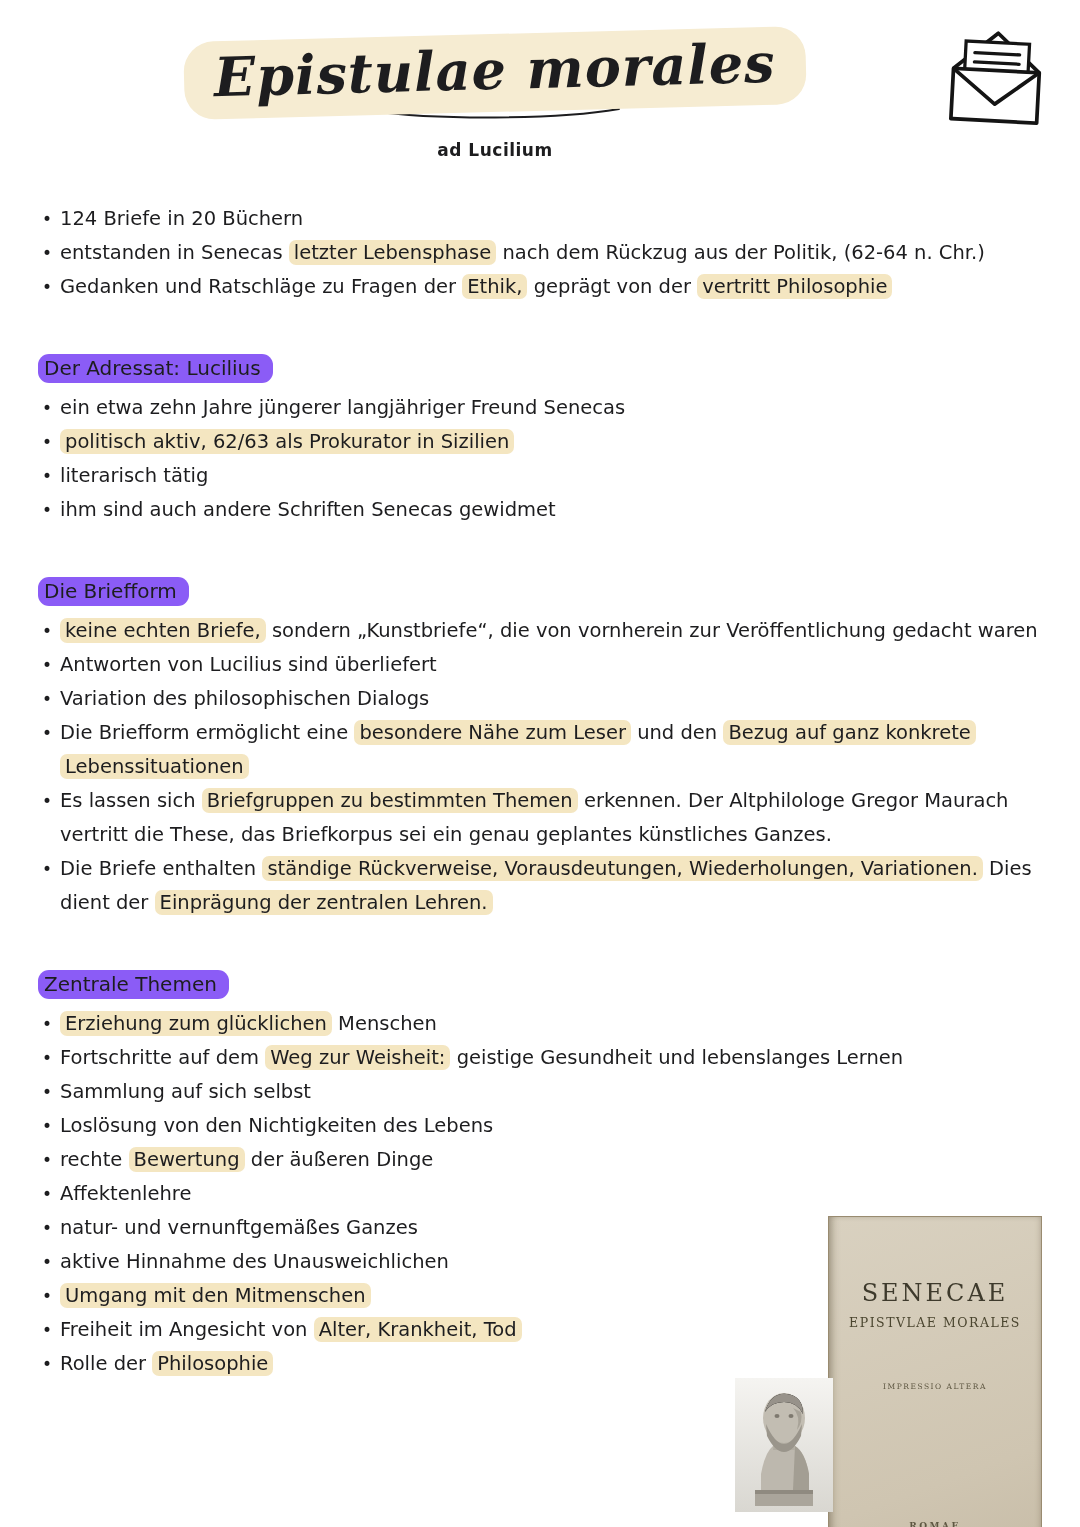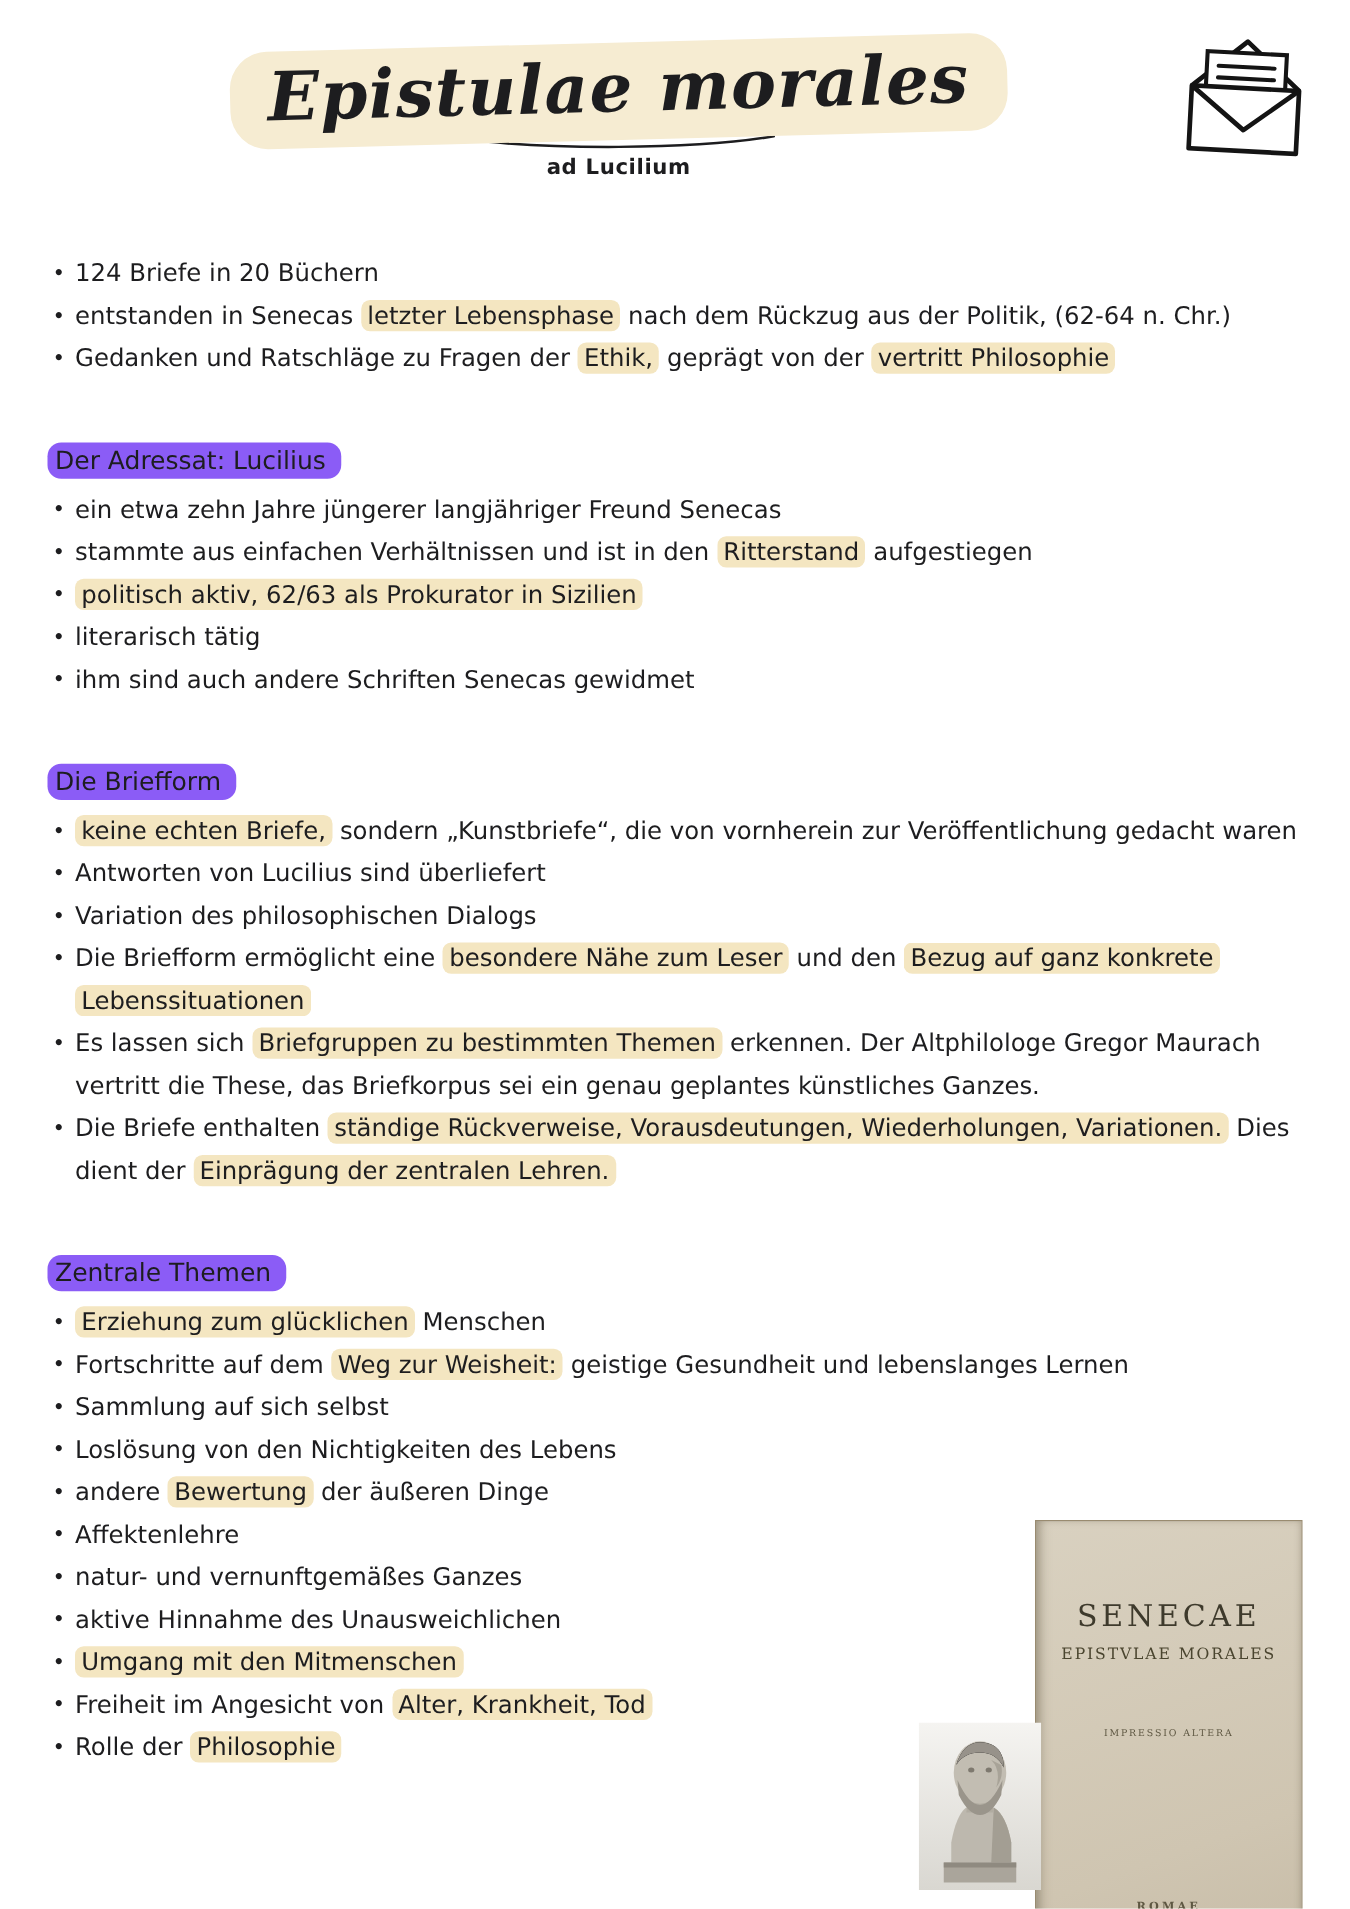--- a/index.html
+++ b/index.html
@@ -8,21 +8,21 @@
     font-family:"DejaVu Sans", sans-serif; color:#1d1d1f; overflow:hidden;
   }
 
   
   .title-wrap { position:absolute; top:34px; left:0; width:990px; text-align:center; }
   .title {
     display:inline-block; font-family:"DejaVu Serif", serif; font-style:italic; font-weight:bold;
     font-size:54px; letter-spacing:1px; transform:rotate(-1.5deg);
     background:#f6ecd2; border-radius:30px; padding:4px 30px 10px 30px;
   }
-  .subtitle { margin-top:4px; font-size:17px; font-weight:bold; letter-spacing:0.5px; }
+  .subtitle { margin-top:20px; font-size:17px; font-weight:bold; letter-spacing:0.5px; }
   .swash { display:block; margin:-6px auto 0 auto; }
 
   .envelope { position:absolute; top:22px; right:28px; width:112px; height:112px; transform:rotate(3deg); }
 
   
   .content { position:absolute; top:202px; left:38px; width:1008px; }
   ul.notes { list-style:none; margin:0; padding:0; }
   ul.notes li {
     position:relative; padding-left:22px; font-size:19.5px; line-height:34px;
   }
@@ -86,39 +86,38 @@
 
   <div class="content">
     <ul class="notes" id="intro-list">
         <li><span>124 Briefe in 20 Büchern</span></li>
         <li><span>entstanden in Senecas </span><span class="hl">letzter Lebensphase</span><span> nach dem Rückzug aus der Politik, (62-64 n. Chr.)</span></li>
         <li><span>Gedanken und Ratschläge zu Fragen der </span><span class="hl">Ethik,</span><span> geprägt von der </span><span class="hl">vertritt Philosophie</span></li>
       </ul>
     <div id="sections-root">
         <section class="note-section"><div class="sec-heading">Der Adressat: Lucilius</div><ul class="notes">
             <li><span>ein etwa zehn Jahre jüngerer langjähriger Freund Senecas</span></li>
-            <li><span>stammte aus einfachen Verhältnissen und ist in den </span><span class="hl">Ritterstand</span><span> aufgestiegen</span></li>
             <li><span class="hl">politisch aktiv, 62/63 als Prokurator in Sizilien</span></li>
             <li><span>literarisch tätig</span></li>
             <li><span>ihm sind auch andere Schriften Senecas gewidmet</span></li>
           </ul></section>
         <section class="note-section"><div class="sec-heading">Die Briefform</div><ul class="notes">
             <li><span class="hl">keine echten Briefe,</span><span> sondern „Kunstbriefe“, die von vornherein zur Veröffentlichung gedacht waren</span></li>
             <li><span>Antworten von Lucilius sind überliefert</span></li>
             <li><span>Variation des philosophischen Dialogs</span></li>
             <li><span>Die Briefform ermöglicht eine </span><span class="hl">besondere Nähe zum Leser</span><span> und den </span><span class="hl">Bezug auf ganz konkrete Lebenssituationen</span></li>
             <li><span>Es lassen sich </span><span class="hl">Briefgruppen zu bestimmten Themen</span><span> erkennen. Der Altphilologe Gregor Maurach vertritt die These, das Briefkorpus sei ein genau geplantes künstliches Ganzes.</span></li>
             <li><span>Die Briefe enthalten </span><span class="hl">ständige Rückverweise, Vorausdeutungen, Wiederholungen, Variationen.</span><span> Dies dient der </span><span class="hl">Einprägung der zentralen Lehren.</span></li>
           </ul></section>
         <section class="note-section"><div class="sec-heading">Zentrale Themen</div><ul class="notes">
             <li><span class="hl">Erziehung zum glücklichen</span><span> Menschen</span></li>
             <li><span>Fortschritte auf dem </span><span class="hl">Weg zur Weisheit:</span><span> geistige Gesundheit und lebenslanges Lernen</span></li>
             <li><span>Sammlung auf sich selbst</span></li>
             <li><span>Loslösung von den Nichtigkeiten des Lebens</span></li>
-            <li><span>andere </span><span class="hl">Bewertung</span><span> der äußeren Dinge</span></li>
+            <li><span>rechte </span><span class="hl">Bewertung</span><span> der äußeren Dinge</span></li>
             <li><span>Affektenlehre</span></li>
             <li><span>natur- und vernunftgemäßes Ganzes</span></li>
             <li><span>aktive Hinnahme des Unausweichlichen</span></li>
             <li><span class="hl">Umgang mit den Mitmenschen</span></li>
             <li><span>Freiheit im Angesicht von </span><span class="hl">Alter, Krankheit, Tod</span></li>
             <li><span>Rolle der </span><span class="hl">Philosophie</span></li>
           </ul></section>
       </div>
   </div>
 

